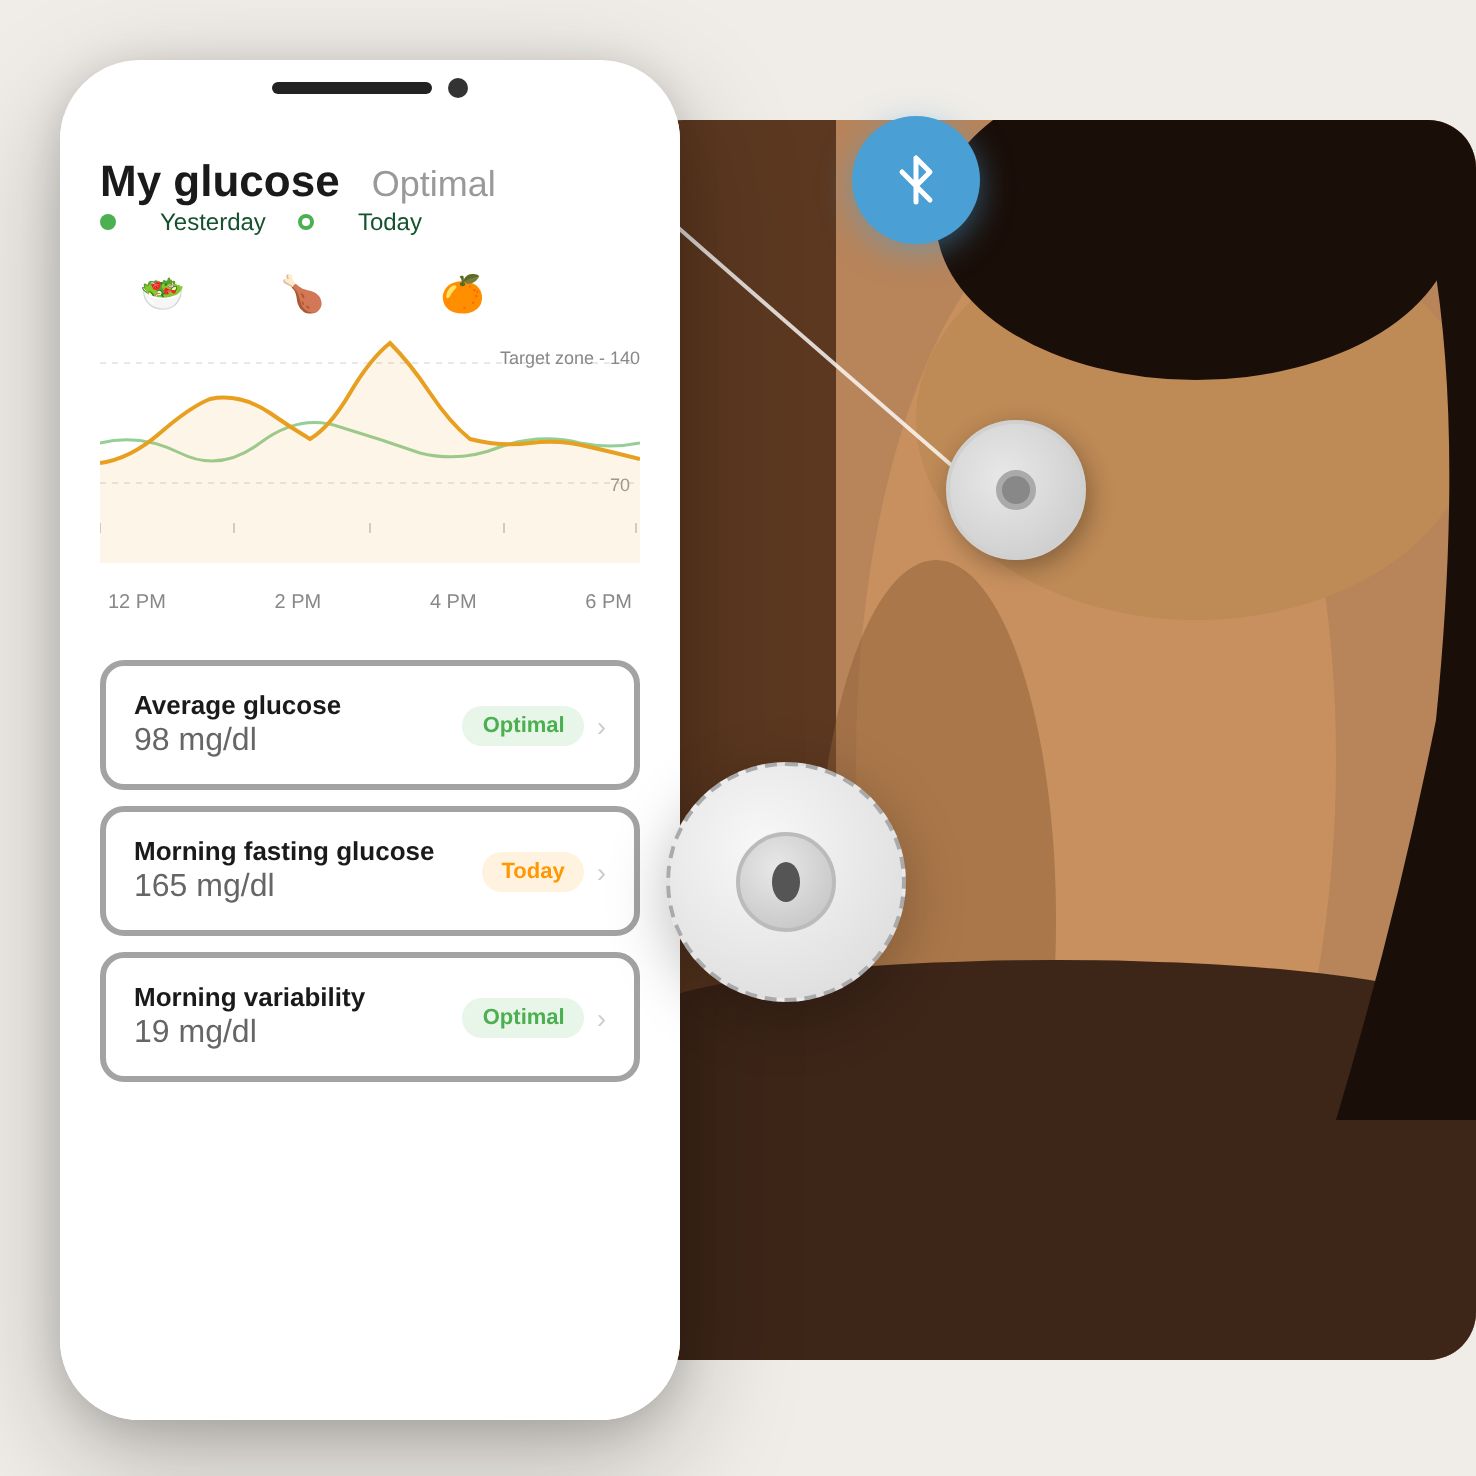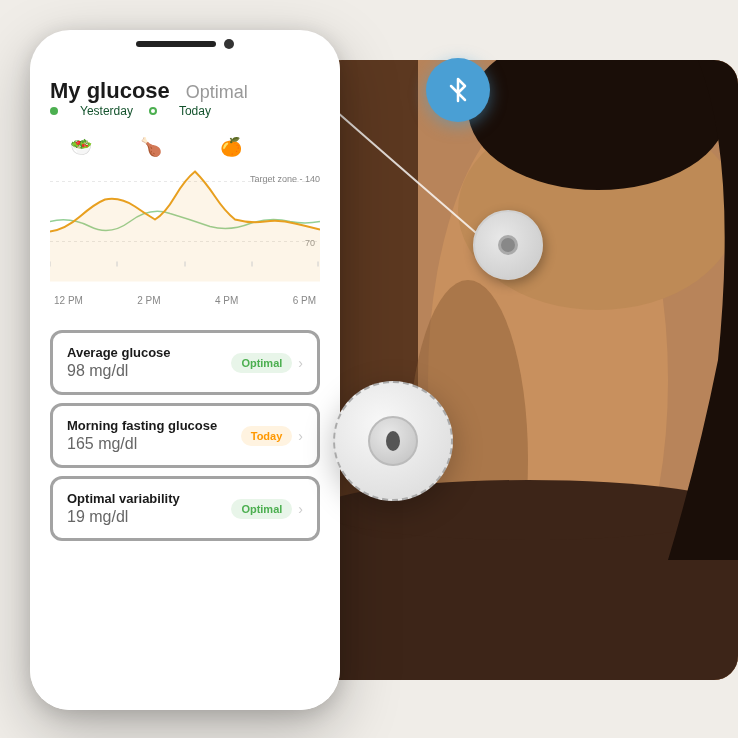--- a/index.html
+++ b/index.html
@@ -417,21 +417,21 @@
           <div class="metric-info">
             <div class="metric-name">Morning fasting glucose</div>
             <div class="metric-value">165 mg/dl</div>
           </div>
           <span class="metric-badge badge-high">Today</span>
           <span class="metric-arrow">›</span>
         </div>
 
         <div class="metric-card">
           <div class="metric-info">
-            <div class="metric-name">Optimal variability</div>
+            <div class="metric-name">Morning variability</div>
             <div class="metric-value">19 mg/dl</div>
           </div>
           <span class="metric-badge badge-optimal">Optimal</span>
           <span class="metric-arrow">›</span>
         </div>
       </div>
     </div>
   </div>
 
 </div>

